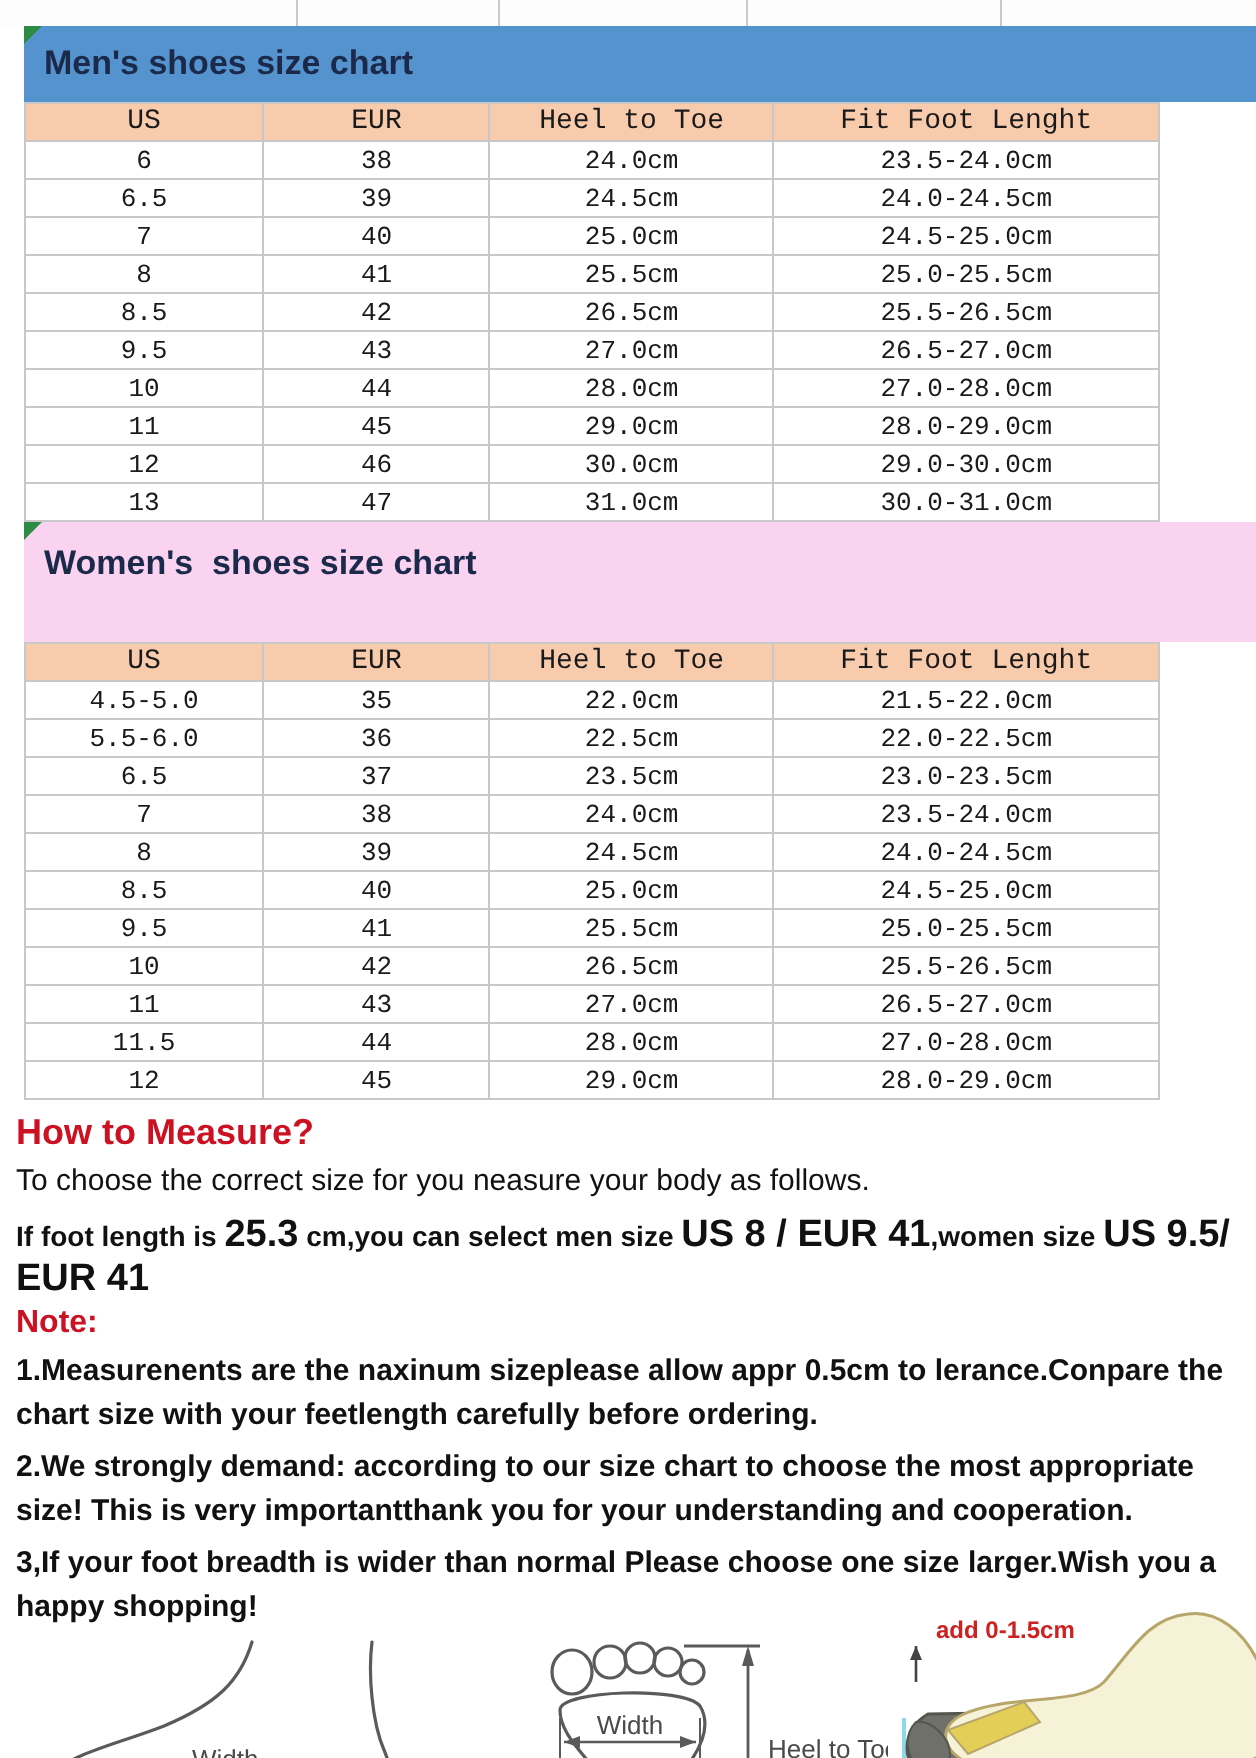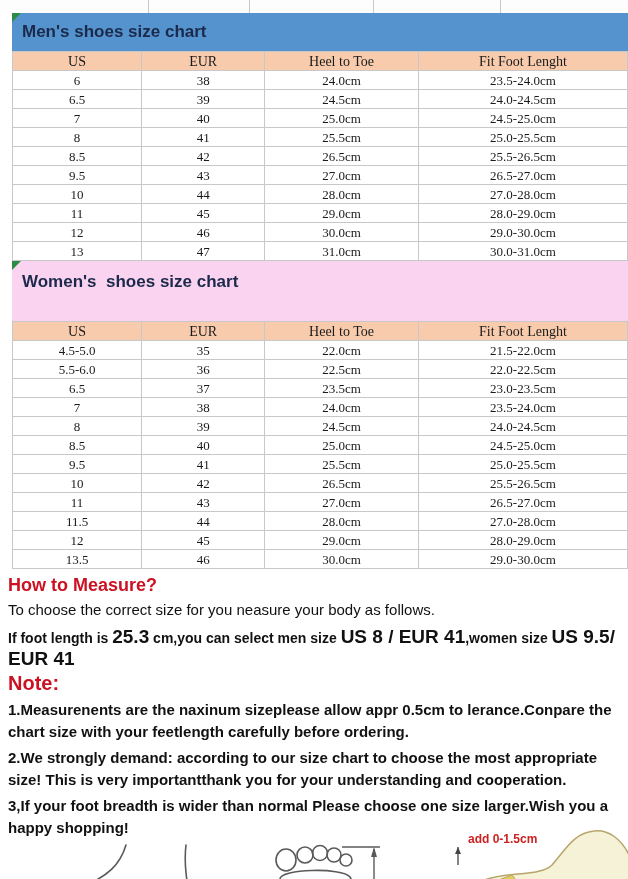--- a/index.html
+++ b/index.html
@@ -22,42 +22,42 @@
     line-height:38px;
   }
   .band.pink .band-title { line-height:42px; }
   .corner-tri {
     position:absolute; left:0; top:0; width:0; height:0;
     border-top:9px solid #2e8b44; border-right:9px solid transparent;
   }
 
   
   table.size-table {
-    margin-left:12px; width:616px;
+    margin-left:12px; width:568px;
     border-collapse:collapse; table-layout:fixed;
-    font-family:Liberation Serif, serif;
+    font-family:Liberation Mono, monospace;
     font-size:13px; color:#1a1a1a;
   }
   table.size-table th, table.size-table td {
     border:1px solid #c8c8c8; height:19px; line-height:17px;
     padding:0; text-align:center; font-weight:normal;
     overflow:hidden; white-space:nowrap;
   }
   table.size-table th { background:#f8cbad; font-size:14px; }
   table.size-table td { background:#ffffff; }
   col.c1{width:21%;} col.c2{width:20%;} col.c3{width:25%;} col.c4{width:34%;}
 
   
   .measure-block { padding:4px 8px 0 8px; }
   .measure-heading { font-size:18px; font-weight:bold; color:#cc1122; margin-top:2px; }
   .measure-heading .qmark { font-weight:900; }
   .measure-intro { font-size:15px; font-weight:normal; margin-top:5px; }
   .measure-example { font-size:14px; font-weight:bold; margin-top:8px; }
   .measure-example .big { font-size:19px;text-align:right; }
-  .note-label { font-size:20px; font-weight:bold; color:#cc1122; margin-top:2px; }
+  .note-label { font-size:16px; font-weight:bold; color:#cc1122; margin-top:2px; }
   .note-item { font-size:15px; font-weight:bold; line-height:22px; margin-top:4px; }
 
   
   .diagrams { display:flex; align-items:flex-end; justify-content:space-between; padding:6px 2px 0 8px; height:118px; }
   .diagram { flex:none; }
   svg text { font-family:"Liberation Sans", sans-serif; }
   .sketch-label { font-size:13px; fill:#4a4a4a; }
   .shoe-label { font-size:11px; font-weight:bold; fill:#222; }
   .add-label { font-size:12px; font-weight:bold; fill:#c22; }
 </style>
@@ -232,26 +232,20 @@
         <td>11.5</td>
         <td>44</td>
         <td>28.0cm</td>
         <td>27.0-28.0cm</td>
       </tr>
       <tr>
         <td>12</td>
         <td>45</td>
         <td>29.0cm</td>
         <td>28.0-29.0cm</td>
-      </tr>
-      <tr>
-        <td>13.5</td>
-        <td>46</td>
-        <td>30.0cm</td>
-        <td>29.0-30.0cm</td>
       </tr>
     </tbody>
 </table>
 
 <div class="measure-block">
   <div class="measure-heading">
     <span>How to Measure</span><span class="qmark">?</span>
   </div>
   <div class="measure-intro">To choose the correct size for you neasure your body as follows.</div>
   <div class="measure-example">

